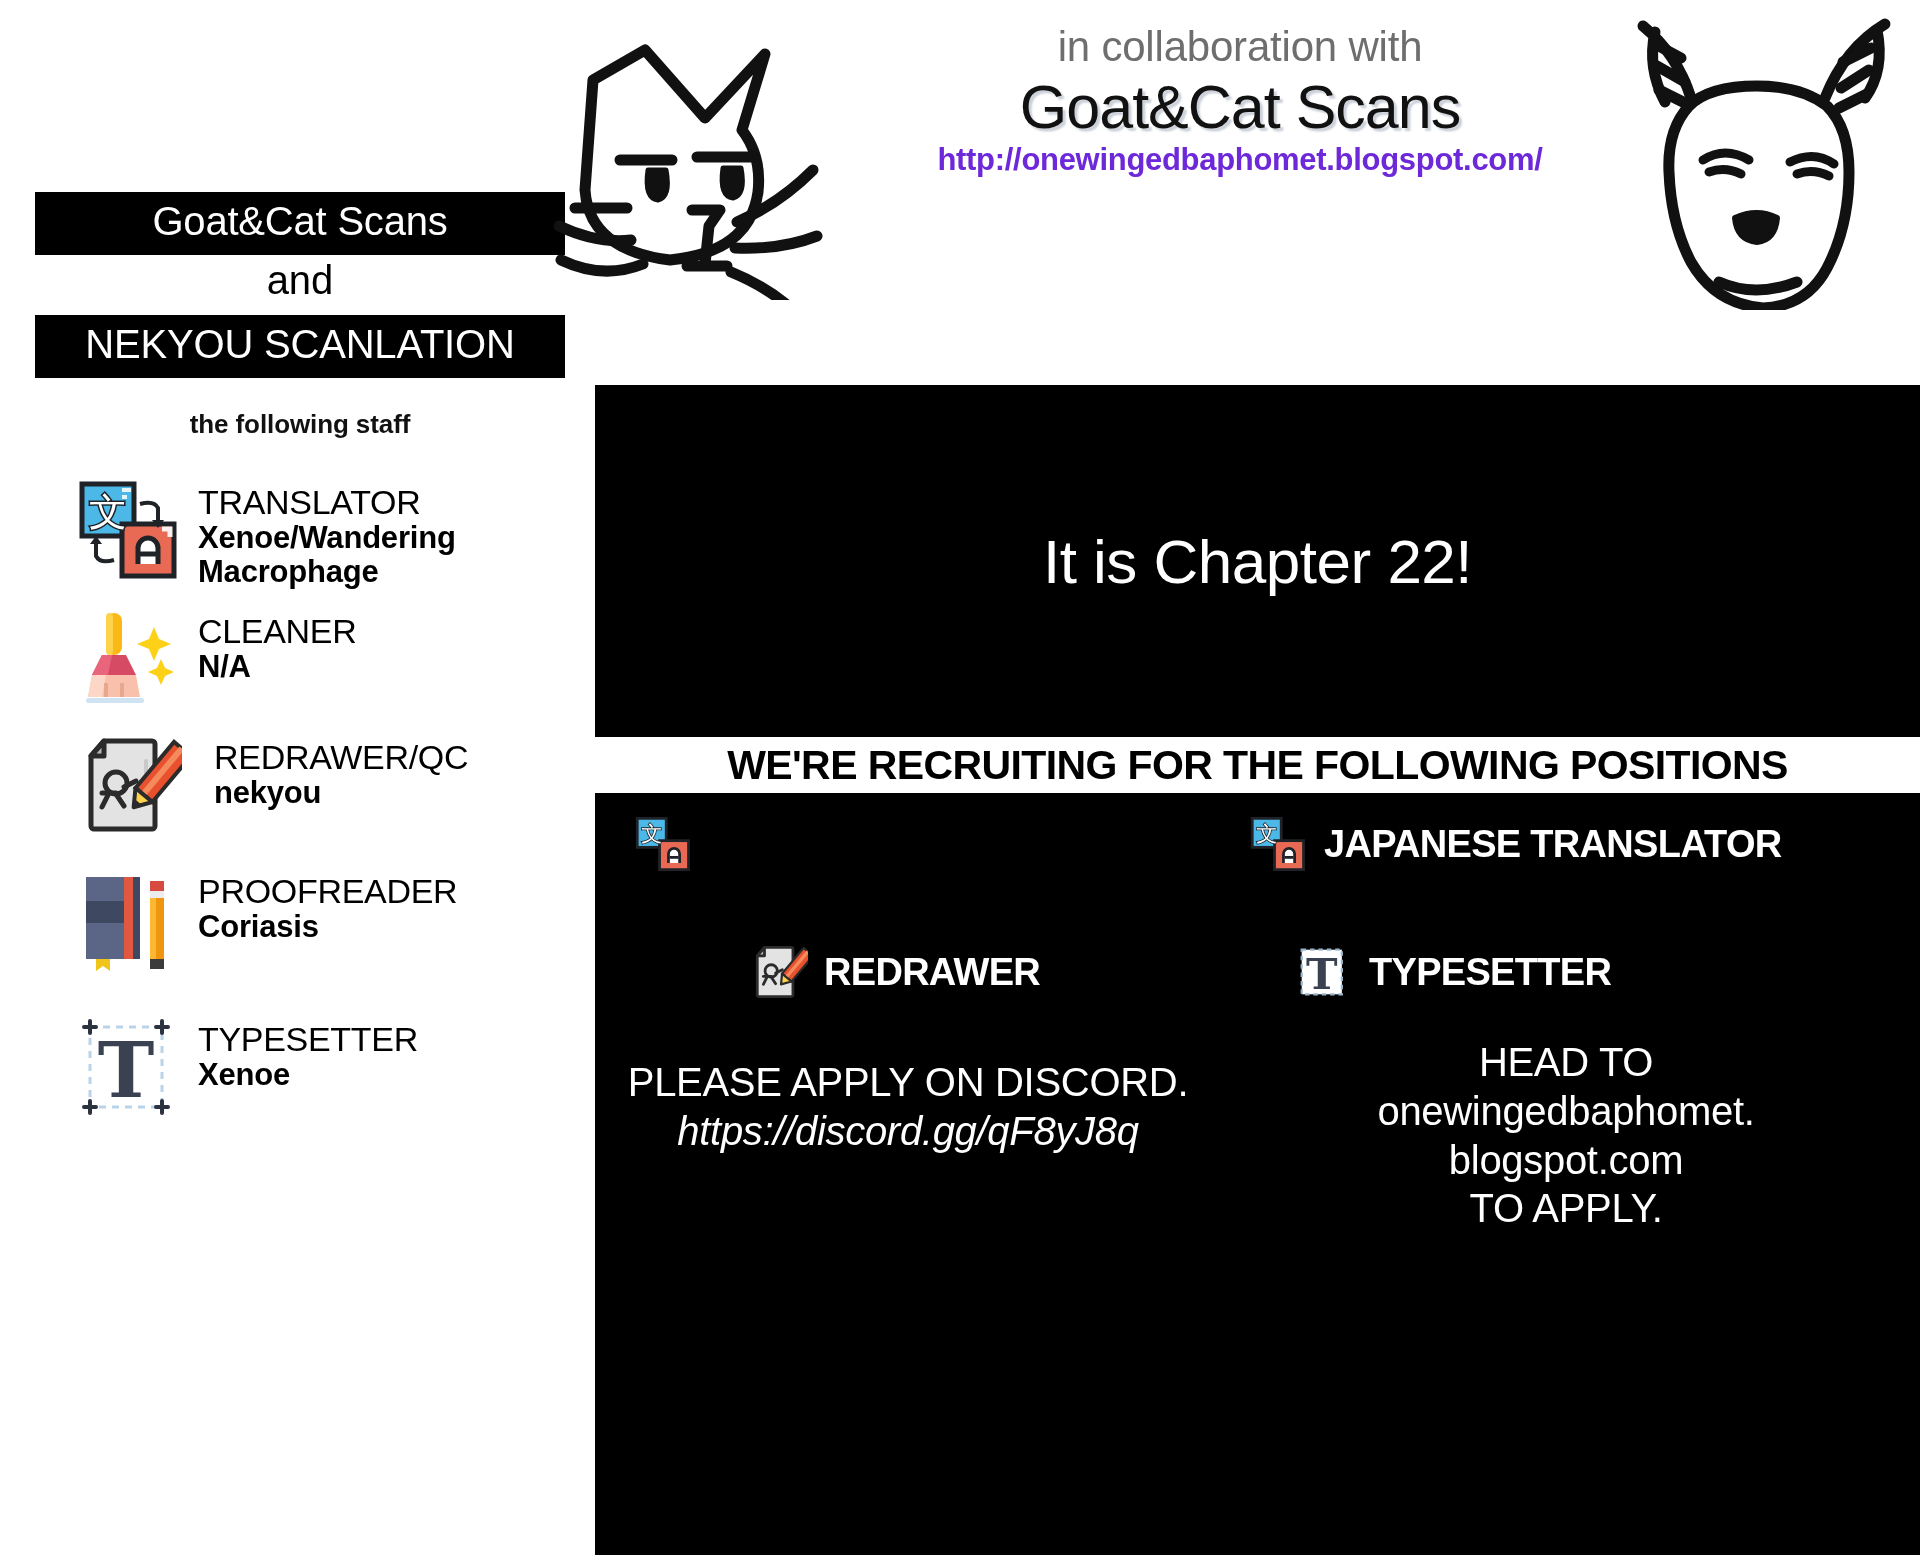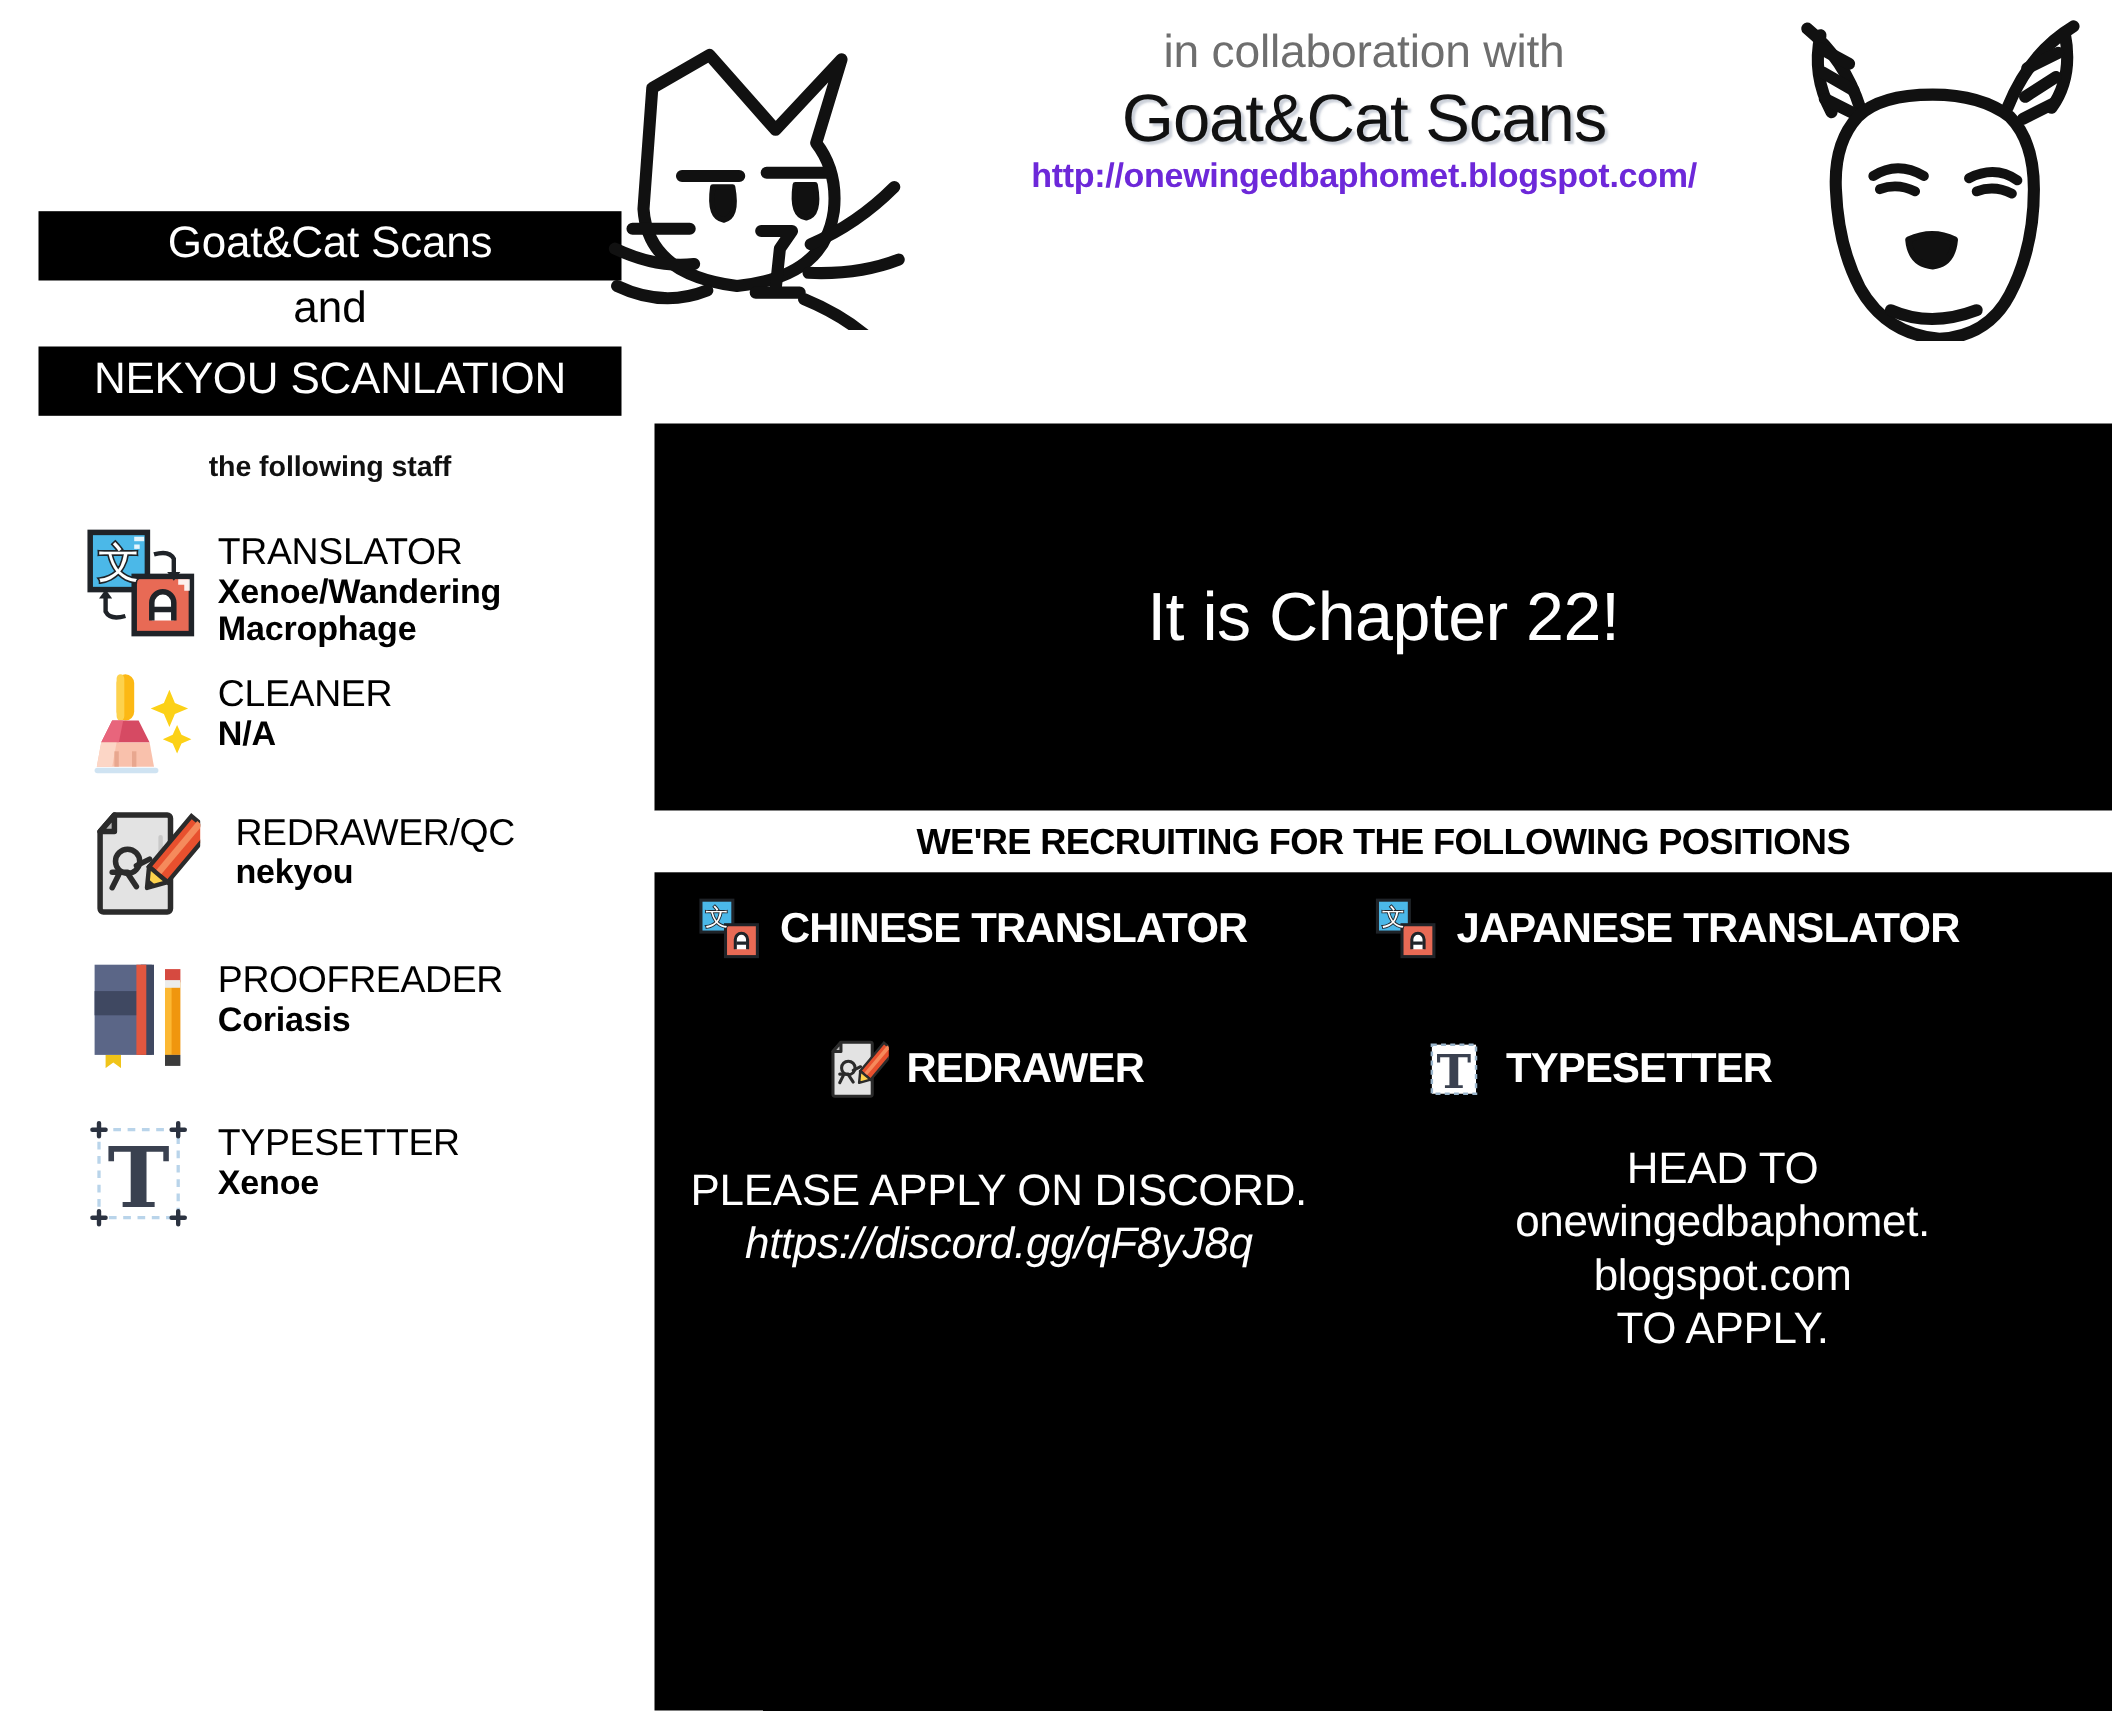--- a/index.html
+++ b/index.html
@@ -190,21 +190,21 @@
   #recruit-banner {
     position: absolute;
     left: 0; top: 737px;
     width: 1325px; height: 56px;
     background: #ffffff;
     display: flex;
     align-items: center;
     justify-content: center;
   }
   #recruit-banner-text {
-    font-size: 33px;
+    font-size: 41px;
     font-weight: bold;
     color: #000000;
     letter-spacing: -0.6px;
     white-space: nowrap;
   }
 
   
   #recruit-body {
     position: absolute;
     left: 0; top: 793px;
@@ -424,21 +424,20 @@
       <div class="pos-row" id="pos-chinese">
         <div class="pos-icon">
           <svg viewBox="0 0 104 104" width="58" height="58">
             <rect x="4" y="6" width="52" height="52" fill="#4bb8e8" stroke="#1f2328" stroke-width="5"></rect>
             <rect x="44" y="46" width="52" height="52" fill="#e86a55" stroke="#1f2328" stroke-width="5"></rect>
             <text x="30" y="47" font-family="DejaVu Sans, sans-serif" font-size="38" text-anchor="middle" fill="#ffffff" stroke="#1f2328" stroke-width="3" paint-order="stroke">文</text>
             <path d="M60 86 l0 -16 a10 10 0 0 1 20 0 l0 16" fill="#ffffff" stroke="#1f2328" stroke-width="5"></path>
             <path d="M62 76 l16 0" stroke="#1f2328" stroke-width="5"></path>
           </svg>
         </div>
-        <div class="pos-label">CHINESE TRANSLATOR</div>
       </div>
 
       <div class="pos-row" id="pos-japanese">
         <div class="pos-icon">
           <svg viewBox="0 0 104 104" width="58" height="58">
             <rect x="4" y="6" width="52" height="52" fill="#4bb8e8" stroke="#1f2328" stroke-width="5"></rect>
             <rect x="44" y="46" width="52" height="52" fill="#e86a55" stroke="#1f2328" stroke-width="5"></rect>
             <text x="30" y="47" font-family="DejaVu Sans, sans-serif" font-size="38" text-anchor="middle" fill="#ffffff" stroke="#1f2328" stroke-width="3" paint-order="stroke">文</text>
             <path d="M60 86 l0 -16 a10 10 0 0 1 20 0 l0 16" fill="#ffffff" stroke="#1f2328" stroke-width="5"></path>
             <path d="M62 76 l16 0" stroke="#1f2328" stroke-width="5"></path>

